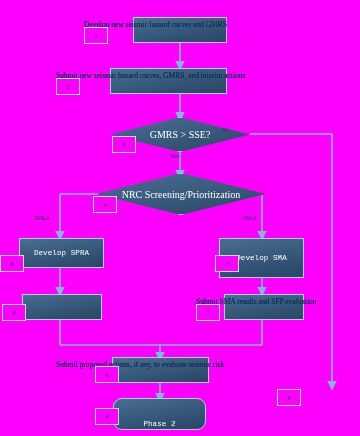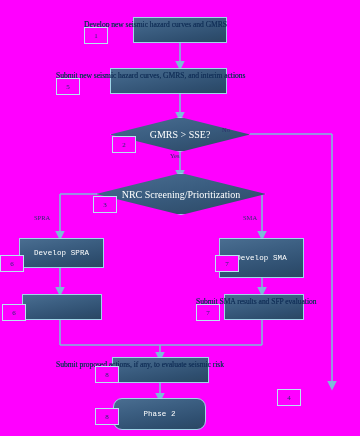--- a/index.html
+++ b/index.html
@@ -24,21 +24,21 @@
     color:#ffffff;
     display:flex; align-items:center; justify-content:center;
     text-align:center;
     font-size:7.5px;
     line-height:1.15;
     letter-spacing:.1px;
     white-space:nowrap;
     z-index:3;
     font-family:Liberation Mono, monospace;
   }
-  .node.rounded { border-radius:9px; }
+  .node.rounded { border-radius:9px;align-items:flex-end; }
 
   
   .diamond {
     position:absolute;
     z-index:3;
     display:flex; align-items:center; justify-content:center;
   }
   .diamond .dshape {
     position:absolute; inset:0;
     background:linear-gradient(170deg,#4a6e91 0%,#3a5d80 45%,#2b4763 100%);

